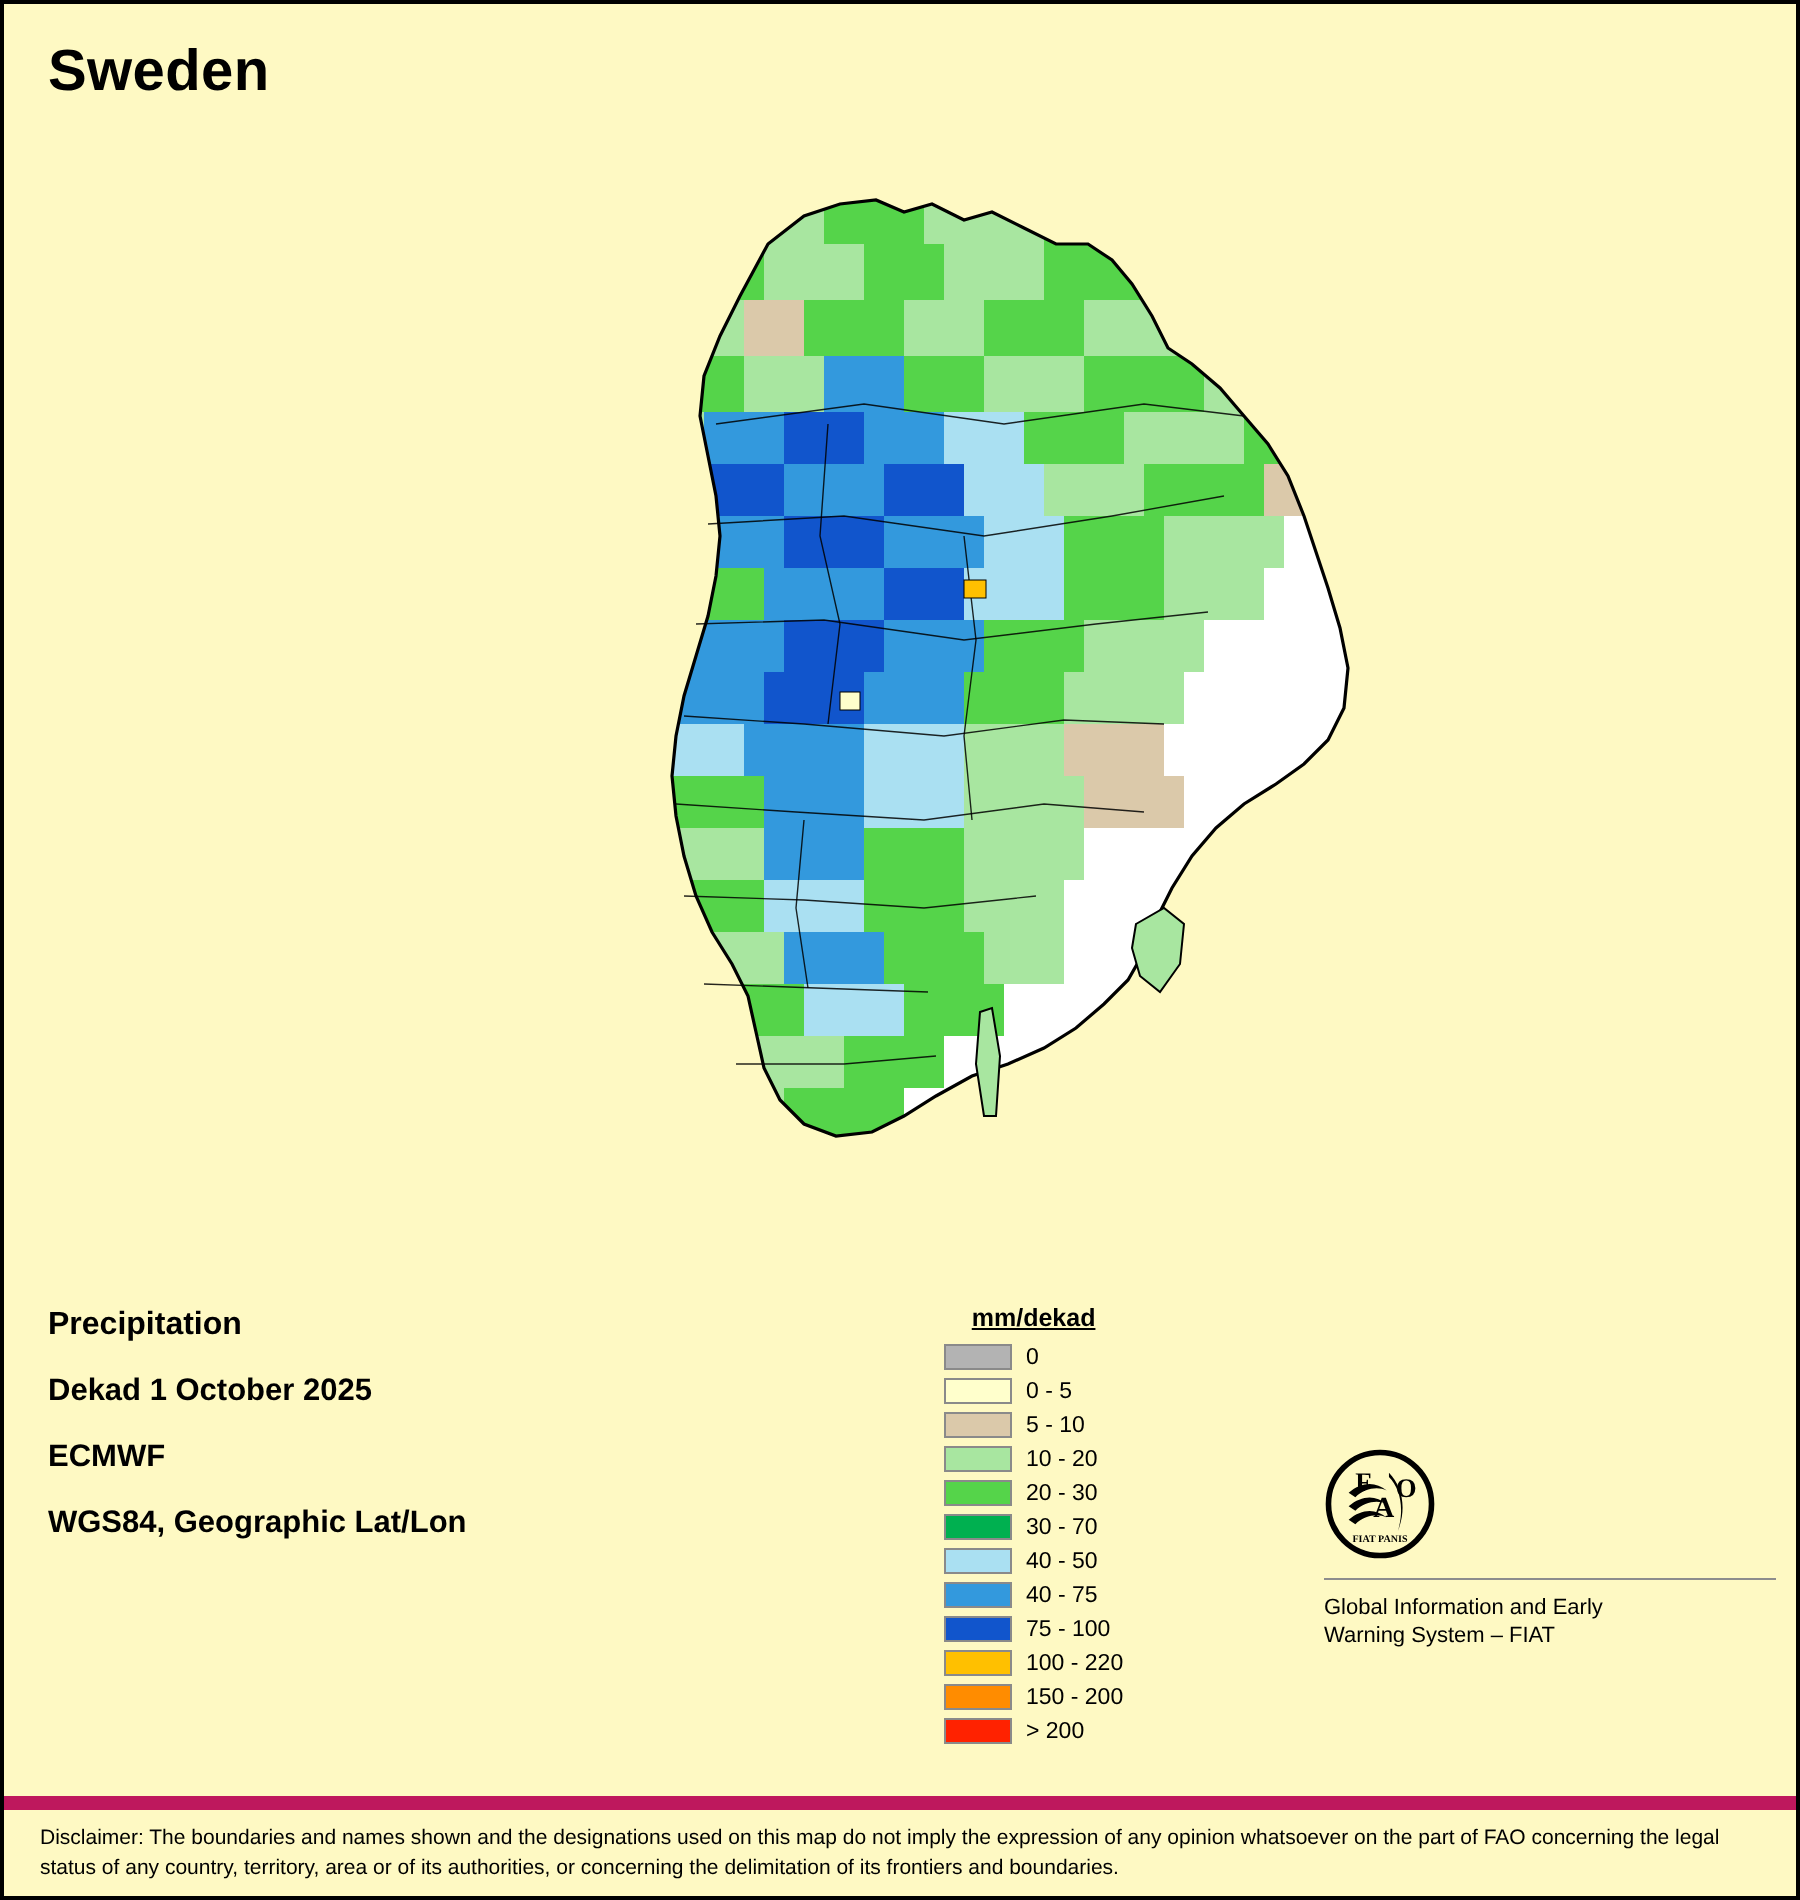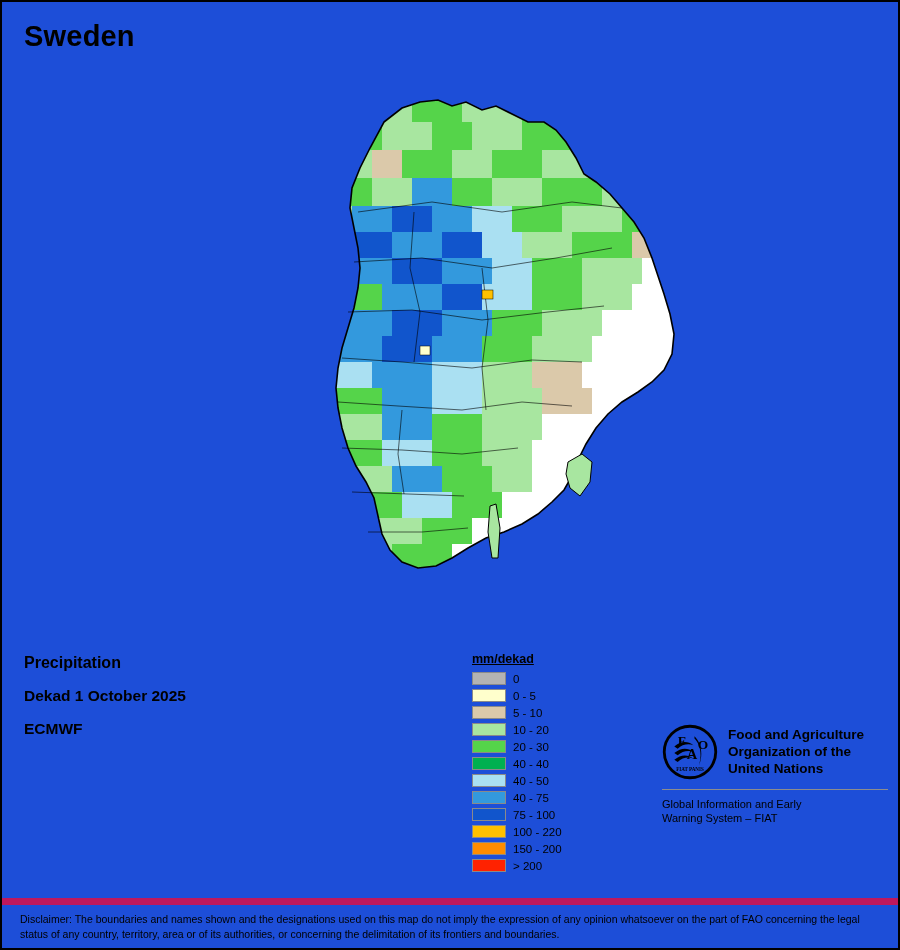--- a/index.html
+++ b/index.html
@@ -7,21 +7,21 @@
     padding: 0;
     background: #ffffff;
   }
   body {
     font-family: "Liberation Sans", sans-serif;
   }
   #page {
     position: relative;
     width: 900px;
     height: 950px;
-    background: #1d4ed8;
+    background: #fef9c3;
     border: 2px solid #000000;
     box-sizing: border-box;
     overflow: hidden;
   }
 
   
   #map-title {
     position: absolute;
     left: 22px;
     top: 18px;
@@ -68,20 +68,21 @@
     position: absolute;
     left: 470px;
     top: 650px;
   }
   #legend-title {
     font-size: 12.5px;
     font-weight: bold;
     color: #000000;
     margin-bottom: 4px;
     text-decoration: underline;
+    text-align: center;
   }
   .legend-row {
     display: flex;
     align-items: center;
     height: 17px;
   }
   .legend-swatch {
     width: 34px;
     height: 13px;
     border: 1px solid #8a8a8a;
@@ -329,20 +330,21 @@
         <rect x="330" y="228" width="11" height="9" fill="#ffc000" stroke="#000000" stroke-width="0.5"></rect>
         <rect x="268" y="284" width="10" height="9" fill="#ffffcc" stroke="#000000" stroke-width="0.5"></rect>
       </g>
     </svg>
   </div>
 
   <div id="caption-block">
     <div class="cap-line">Precipitation</div>
     <div class="cap-line">Dekad 1 October 2025</div>
     <div class="cap-line">ECMWF</div>
+    <div class="cap-line">WGS84, Geographic Lat/Lon</div>
   </div>
 
   <div id="legend">
     <div id="legend-title">mm/dekad</div>
     <div id="legend-items">
         <div class="legend-row">
           <span class="legend-swatch" style="background: rgb(179, 179, 179);"></span>
           <span class="legend-label">0</span>
         </div>
         <div class="legend-row">
@@ -356,21 +358,21 @@
         <div class="legend-row">
           <span class="legend-swatch" style="background: rgb(168, 230, 160);"></span>
           <span class="legend-label">10 - 20</span>
         </div>
         <div class="legend-row">
           <span class="legend-swatch" style="background: rgb(85, 212, 74);"></span>
           <span class="legend-label">20 - 30</span>
         </div>
         <div class="legend-row">
           <span class="legend-swatch" style="background: rgb(0, 176, 80);"></span>
-          <span class="legend-label">40 - 40</span>
+          <span class="legend-label">30 - 70</span>
         </div>
         <div class="legend-row">
           <span class="legend-swatch" style="background: rgb(170, 224, 242);"></span>
           <span class="legend-label">40 - 50</span>
         </div>
         <div class="legend-row">
           <span class="legend-swatch" style="background: rgb(51, 153, 221);"></span>
           <span class="legend-label">40 - 75</span>
         </div>
         <div class="legend-row">
@@ -398,21 +400,20 @@
         <circle cx="50" cy="50" r="46" fill="none" stroke="#000000" stroke-width="5"></circle>
         <path d="M22,40 C34,30 46,30 56,38 C48,34 36,36 28,44 Z" fill="#000000"></path>
         <path d="M22,52 C34,42 46,42 56,50 C48,46 36,48 28,56 Z" fill="#000000"></path>
         <path d="M22,64 C34,54 46,54 56,62 C48,58 36,60 28,68 Z" fill="#000000"></path>
         <path d="M58,22 C70,34 74,54 66,74 C72,54 68,36 58,26 Z" fill="#000000"></path>
         <text x="28" y="38" font-family="Liberation Serif, serif" font-size="24" font-weight="bold" fill="#000000">F</text>
         <text x="44" y="62" font-family="Liberation Serif, serif" font-size="26" font-weight="bold" fill="#000000">A</text>
         <text x="64" y="44" font-family="Liberation Serif, serif" font-size="24" font-weight="bold" fill="#000000">O</text>
         <text x="50" y="84" font-family="Liberation Serif, serif" font-size="9" font-weight="bold" fill="#000000" text-anchor="middle">FIAT PANIS</text>
       </svg>
-      <div id="fao-name">Food and Agriculture Organization of the United Nations</div>
     </div>
     <div id="fao-divider"></div>
     <div id="fao-sub">
       <div>Global Information and Early</div>
       <div>Warning System – FIAT</div>
     </div>
   </div>
 
   <div id="disclaimer-area">
     <div id="disclaimer-text">Disclaimer: The boundaries and names shown and the designations used on this map do not imply the expression of any opinion whatsoever on the part of FAO concerning the legal status of any country, territory, area or of its authorities, or concerning the delimitation of its frontiers and boundaries.</div>

